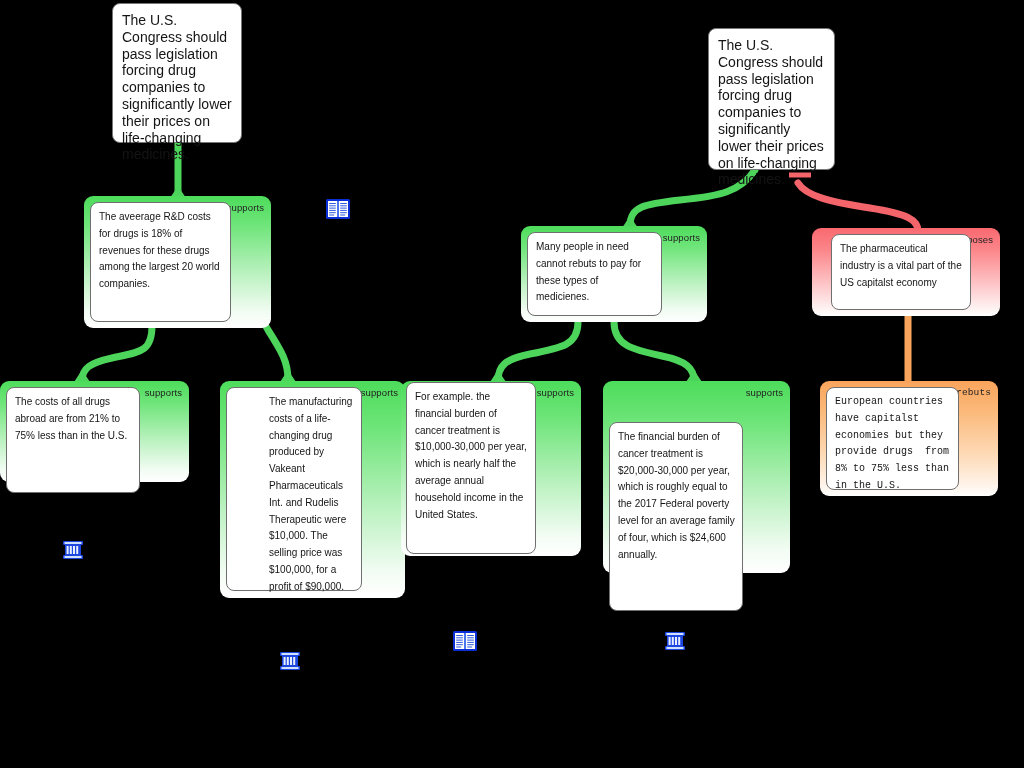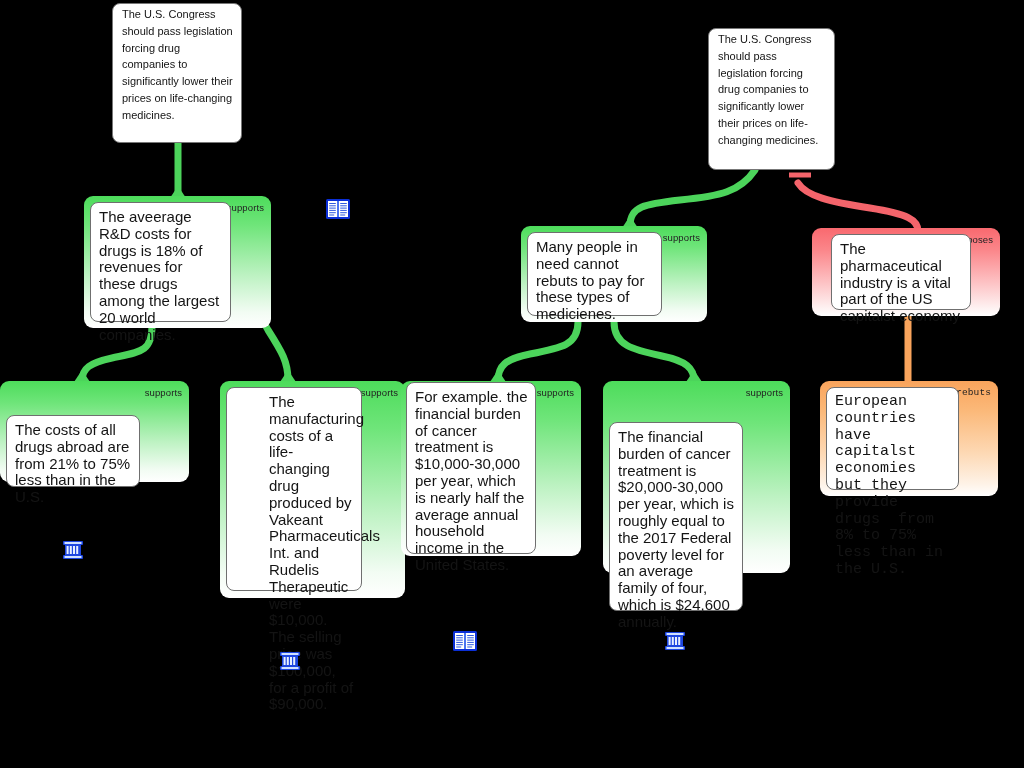--- a/index.html
+++ b/index.html
@@ -66,32 +66,32 @@
     position: absolute;
     left: 6px;
     top: 6px;
     background: #ffffff;
     border: 1px solid #6f6f6f;
     border-radius: 8px;
     box-sizing: border-box;
     padding: 6px 7px 6px 8px;
   }
   .inner .txt {
-    font-size: 15px;
+    font-size: 10px;
     line-height: 16.8px;
     color: #141414;
     display: block;
     white-space: pre-wrap;
   }
   .node.plain .txt {
-    font-size: 11px;
+    font-size: 14px;
     line-height: 16.8px;
     color: #141414;
     display: block;
-    padding: 2px 8px 6px 9px;
+    padding: 8px 8px 6px 9px;
     white-space: pre-wrap;
   }
 
   
   .icon-badge {
     position: absolute;
     width: 26px;
     height: 26px;
   }
   .icon-badge svg { display: block; }
@@ -140,21 +140,21 @@
     <div class="card-bg supports"></div>
     <div class="card-label">supports</div>
     <div class="inner" style="width:141px; height:120px;">
       <span class="txt">The aveerage R&amp;D costs for drugs is 18% of revenues for these drugs among the largest 20 world companies.</span>
     </div>
   </div>
 
   <div class="node card" style="left:0px; top:381px; width:189px; height:101px;">
     <div class="card-bg supports"></div>
     <div class="card-label">supports</div>
-    <div class="inner" style="width:134px; height:72px;margin-top:28px;">
+    <div class="inner" style="width:134px; height:106px;">
       <span class="txt">The costs of all drugs abroad are from 21% to 75% less than in the U.S.</span>
     </div>
   </div>
 
   <div class="node card" style="left:220px; top:381px; width:185px; height:217px;">
     <div class="card-bg supports"></div>
     <div class="card-label">supports</div>
     <div class="inner" style="width:136px; height:204px;padding-left:42px;">
       <span class="txt">The manufacturing costs of a life-changing drug produced by Vakeant Pharmaceuticals Int. and Rudelis Therapeutic were $10,000. The selling price was $100,000, for a profit of $90,000.</span>
     </div>

